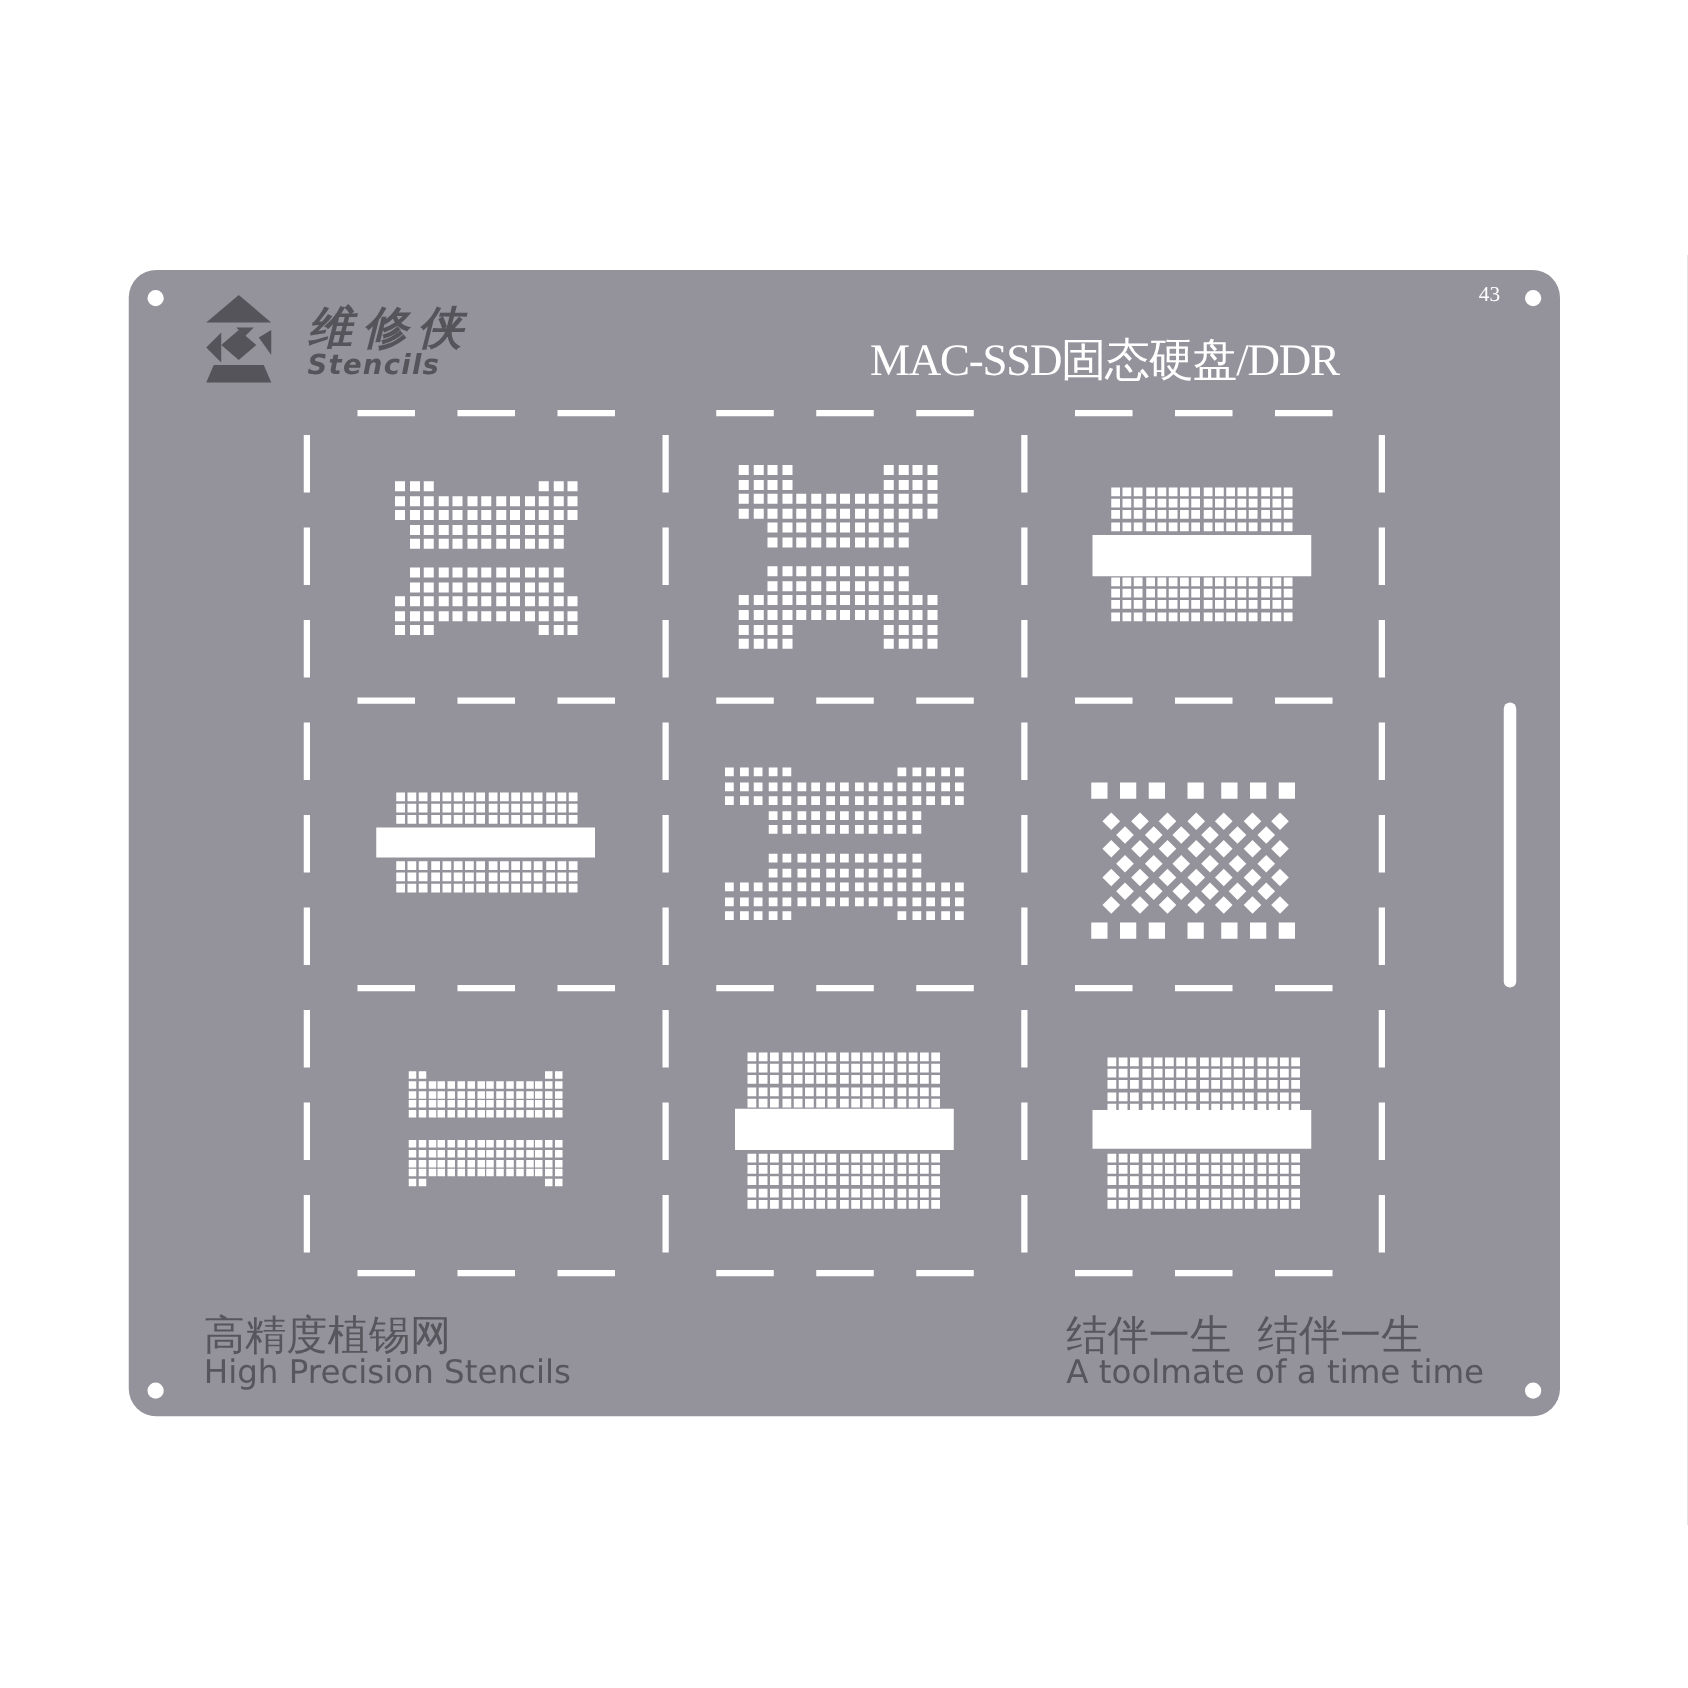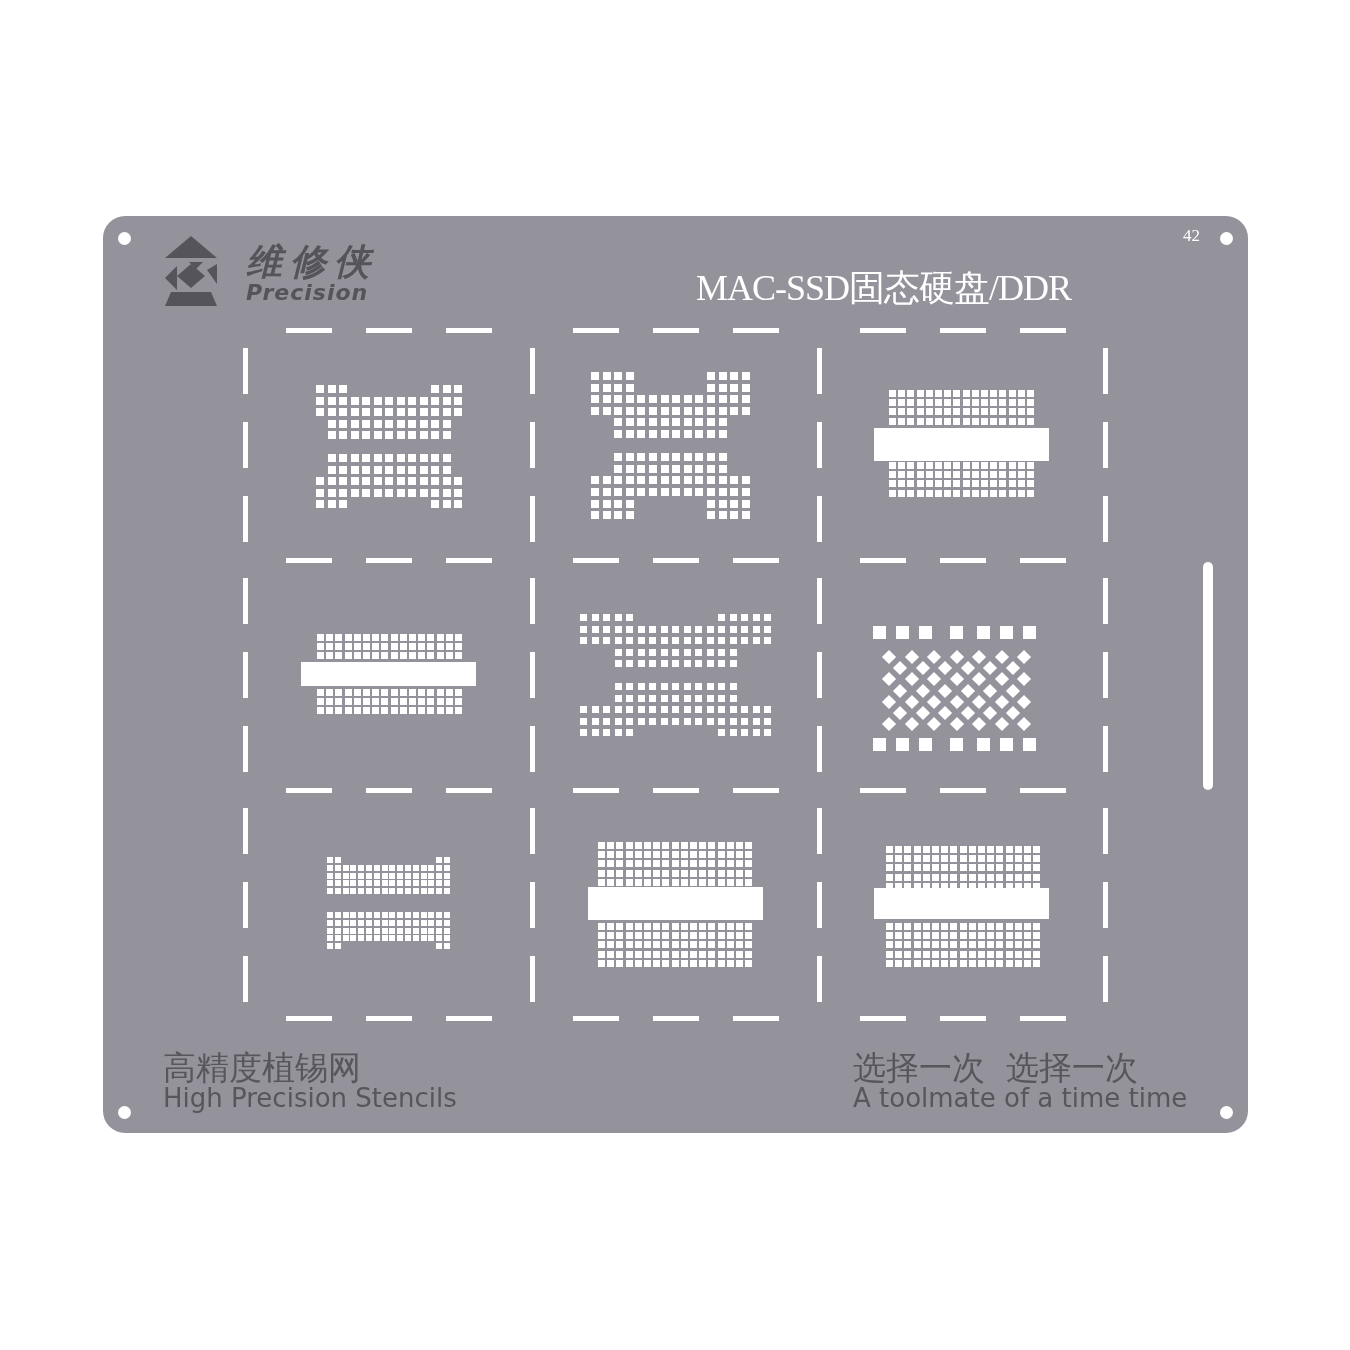--- a/index.html
+++ b/index.html
@@ -33,28 +33,28 @@
 
 <svg class="logo" width="56" height="72" viewBox="0 0 56 72">
   <polygon points="28,0 54,22 2,22" fill="#55545a"></polygon>
   <polygon points="14,40 28,28 42,40 28,52" fill="#55545a"></polygon>
   <polygon points="2,42 14,30 14,54" fill="#55545a"></polygon>
   <polygon points="44,34 54,28 54,48" fill="#55545a"></polygon>
   <polygon points="26,26 40,26 33,33" fill="#55545a"></polygon>
   <polygon points="8,56 48,56 54,70 2,70" fill="#55545a"></polygon>
 </svg>
 <div class="brand-cn">维修侠</div>
-<div class="brand-en">Precision</div>
+<div class="brand-en">Stencils</div>
 
-<div class="num">42</div>
+<div class="num">43</div>
 <div class="title">MAC-SSD固态硬盘/DDR</div>
 
 <div class="foot-cn" style="left:163px;top:1046px;">高精度植锡网</div>
 <div class="foot-en" style="left:163px;top:1083px;">High Precision Stencils</div>
-<div class="foot-cn" style="left:853px;top:1046px;white-space:pre;">选择一次  选择一次</div>
+<div class="foot-cn" style="left:853px;top:1046px;white-space:pre;">结伴一生  结伴一生</div>
 <div class="foot-en" style="left:853px;top:1083px;">A toolmate of a time time</div>
 
 <div id="dashes">
     <div class="dash-h" style="left: 286px; top: 328px; width: 46px; height: 5px;"></div>
     <div class="dash-h" style="left: 366px; top: 328px; width: 46px; height: 5px;"></div>
     <div class="dash-h" style="left: 446px; top: 328px; width: 46px; height: 5px;"></div>
     <div class="dash-h" style="left: 573px; top: 328px; width: 46px; height: 5px;"></div>
     <div class="dash-h" style="left: 653px; top: 328px; width: 46px; height: 5px;"></div>
     <div class="dash-h" style="left: 733px; top: 328px; width: 46px; height: 5px;"></div>
     <div class="dash-h" style="left: 860px; top: 328px; width: 46px; height: 5px;"></div>

